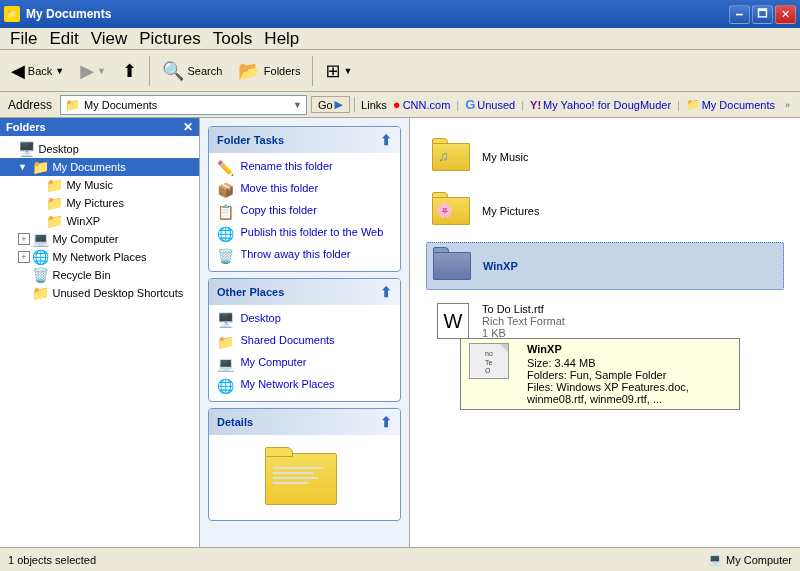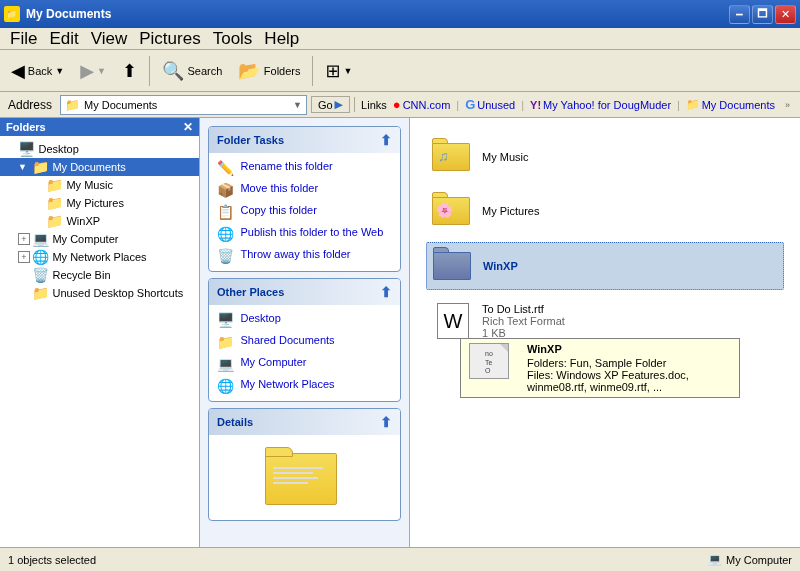--- a/index.html
+++ b/index.html
@@ -475,20 +475,21 @@
     <div class="tooltip-box">
       <div style="display:flex; gap:8px;">
         <div style="flex-shrink:0; width:50px;">
           <div style="width:40px; height:36px; background:#EEE; border:1px solid #999; display:flex; align-items:center; justify-content:center; font-size:9px; color:#666; position:relative;">
             <div style="position:absolute; top:0; right:0; width:0; height:0; border-style:solid; border-width:0 8px 8px 0; border-color:transparent #CCC transparent transparent;"></div>
             <div style="font-size:7px; color:#444; margin-top:4px; line-height:1.2;">no<br>Te<br>O</div>
           </div>
         </div>
         <div>
           <div class="tooltip-title">WinXP</div>
+          <div>Size: 3.44 MB</div>
           <div>Folders: Fun, Sample Folder</div>
           <div>Files: Windows XP Features.doc, winme08.rtf, winme09.rtf, ...</div>
         </div>
       </div>
     </div>
 
   </div>
 
 </div>
 

